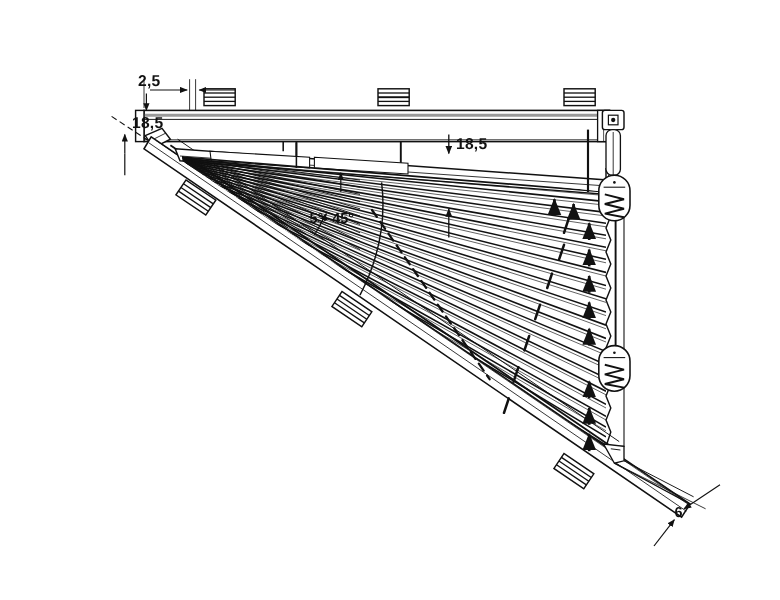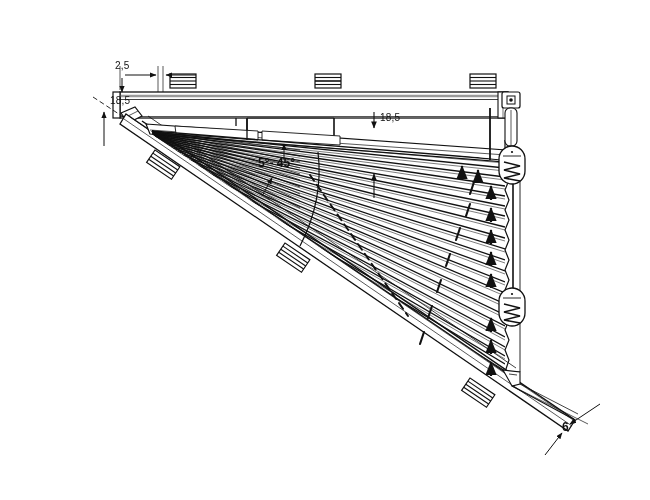--- a/index.html
+++ b/index.html
@@ -1,21 +1,21 @@
 <!DOCTYPE html>
 <html><head>
 <meta charset="utf-8">
 <style>
   html,body{margin:0;padding:0;background:#ffffff;}
   #stage{position:relative;width:650px;height:500px;background:#ffffff;
          font-family:"Liberation Sans",sans-serif;overflow:hidden;}
   svg{position:absolute;left:0;top:0;width:650px;height:500px;}
   .lbl{position:absolute;font-family:"Liberation Sans",sans-serif;
        color:#111;white-space:nowrap;}
-  .dim{font-size:10px;font-weight:400;letter-spacing:.2px;}
+  .dim{font-size:13px;font-weight:700;letter-spacing:.2px;}
   .dim-sm{font-size:12px;font-weight:600;}
   .ang{font-size:12px;font-weight:600;}
 </style>
 </head>
 <body>
 
 <div id="stage">
 
   <svg viewBox="0 0 650 500">
     <defs>
@@ -297,17 +297,17 @@
       <line x1="247" y1="119" x2="247" y2="140"></line>
     </g>
   </svg>
 
   <div class="lbl dim" style="left:115px;top:60px;">2,5</div>
 
   <div class="lbl dim" style="left:110px;top:95px;">18,5</div>
 
   <div class="lbl dim" style="left:380px;top:112px;">18,5</div>
 
-  <div class="lbl ang" style="left:258px;top:156px;text-align:right;">5°- 45°</div>
+  <div class="lbl ang" style="left:258px;top:175px;text-align:right;">5°- 45°</div>
 
   <div class="lbl dim-sm" style="left:562px;top:420px;">6</div>
 
 </div>
 
 </body></html>

